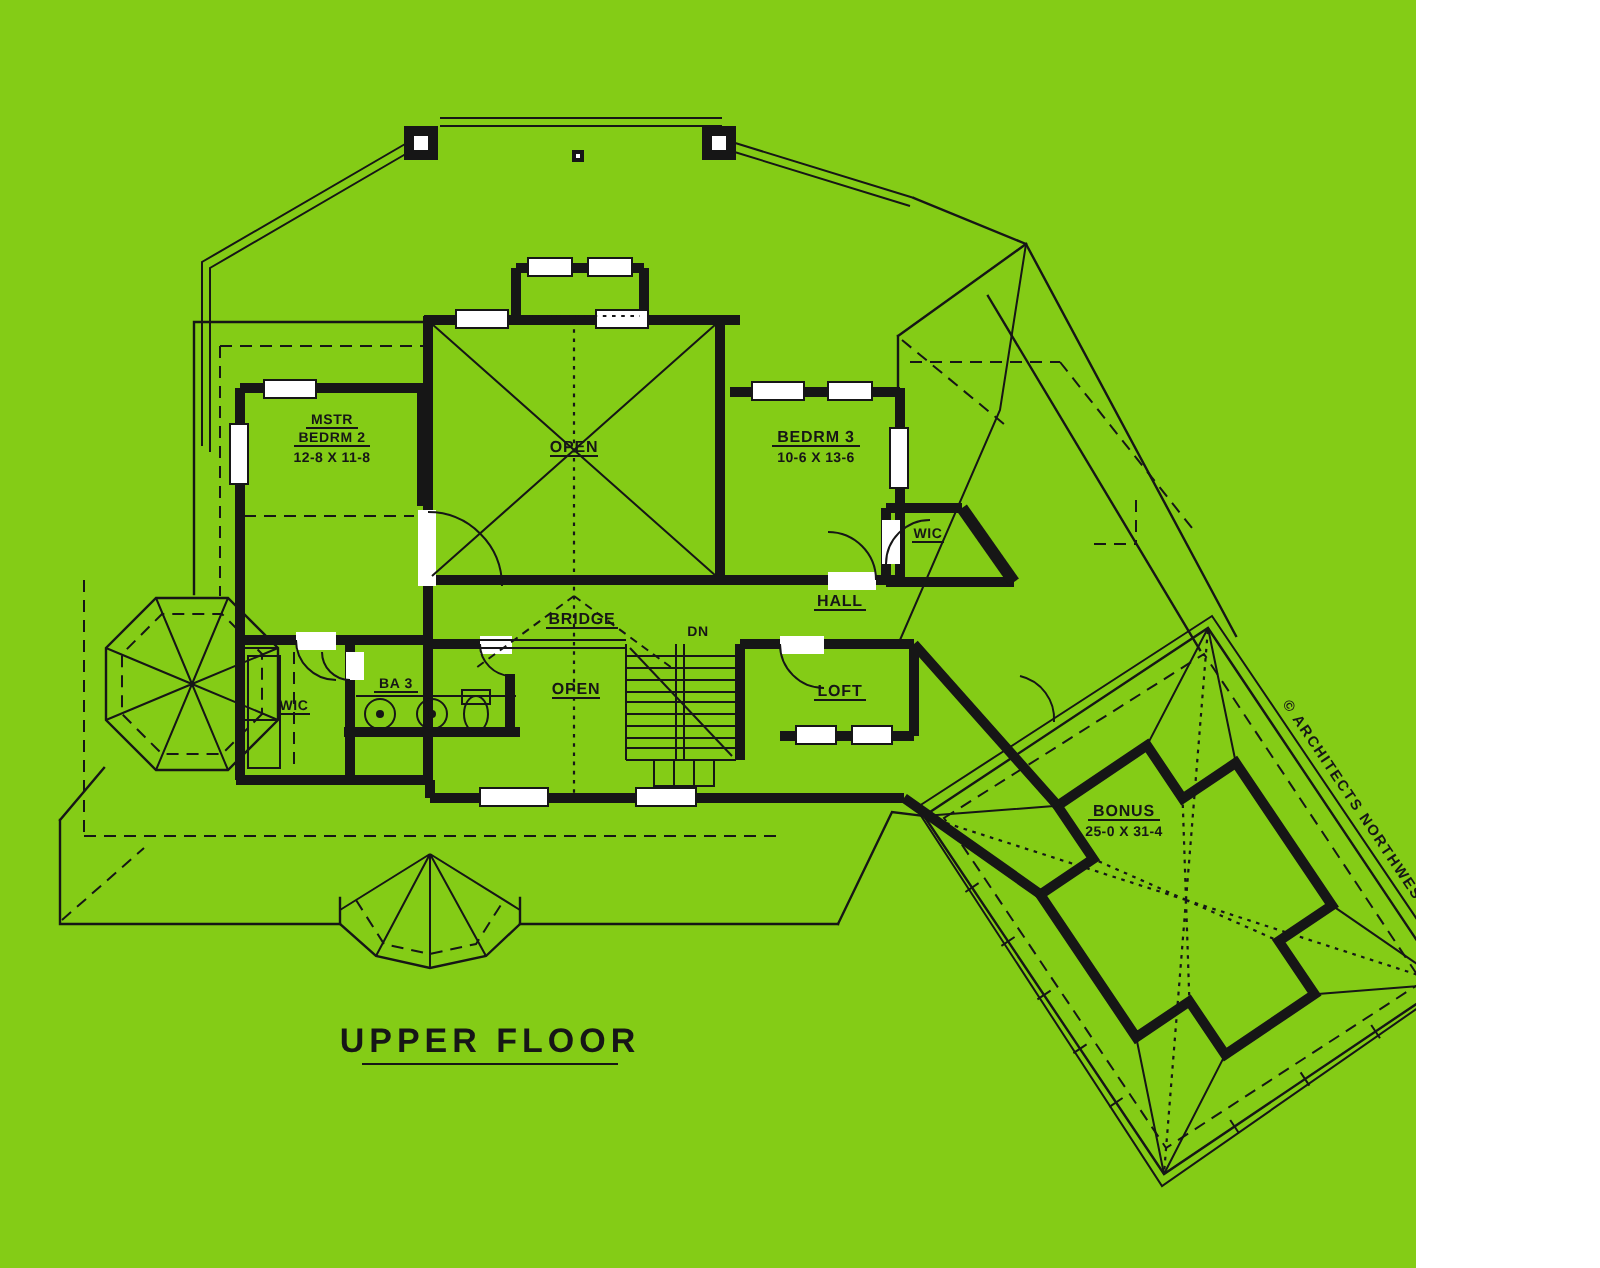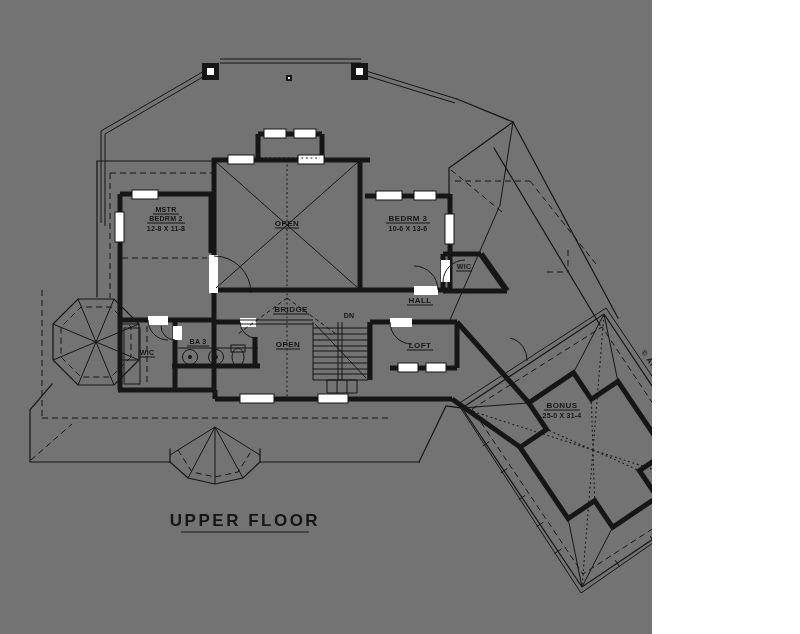--- a/index.html
+++ b/index.html
@@ -1,17 +1,17 @@
 <!DOCTYPE html>
 <html><head>
 <meta charset="utf-8">
 <style>
   html,body{margin:0;padding:0;background:#ffffff;}
   .sheet{
-    position:relative;width:652px;height:634px;background:#737373;
+    position:relative;width:708px;height:634px;background:#84cc16;
     font-family:"Liberation Sans", sans-serif;overflow:hidden;
   }
   svg{display:block;}
   text{fill:#161616;font-family:"Liberation Sans", sans-serif;font-weight:bold;}
   .lbl{font-size:8px;letter-spacing:.4px;}
   .lbl-sm{font-size:7px;letter-spacing:.3px;}
   .dims{font-size:7px;font-weight:bold;letter-spacing:.2px;}
   .title-txt{font-size:17px;letter-spacing:2.5px;}
   .copy-txt{font-size:7.4px;letter-spacing:.9px;}
   .thin{stroke:#161616;stroke-width:1.2;fill:none;stroke-linecap:square;}

